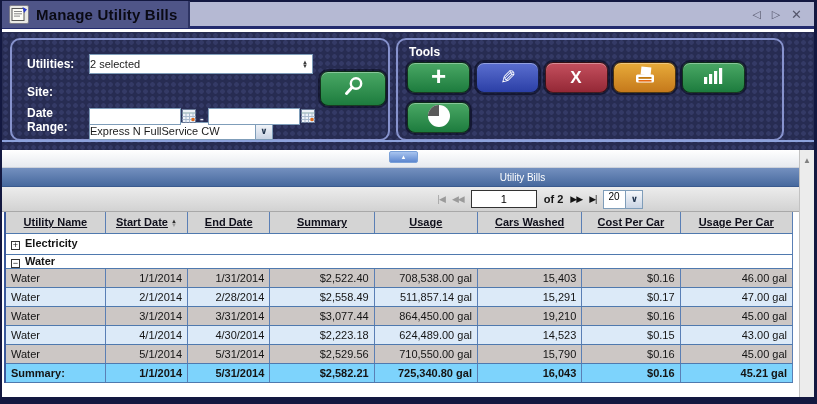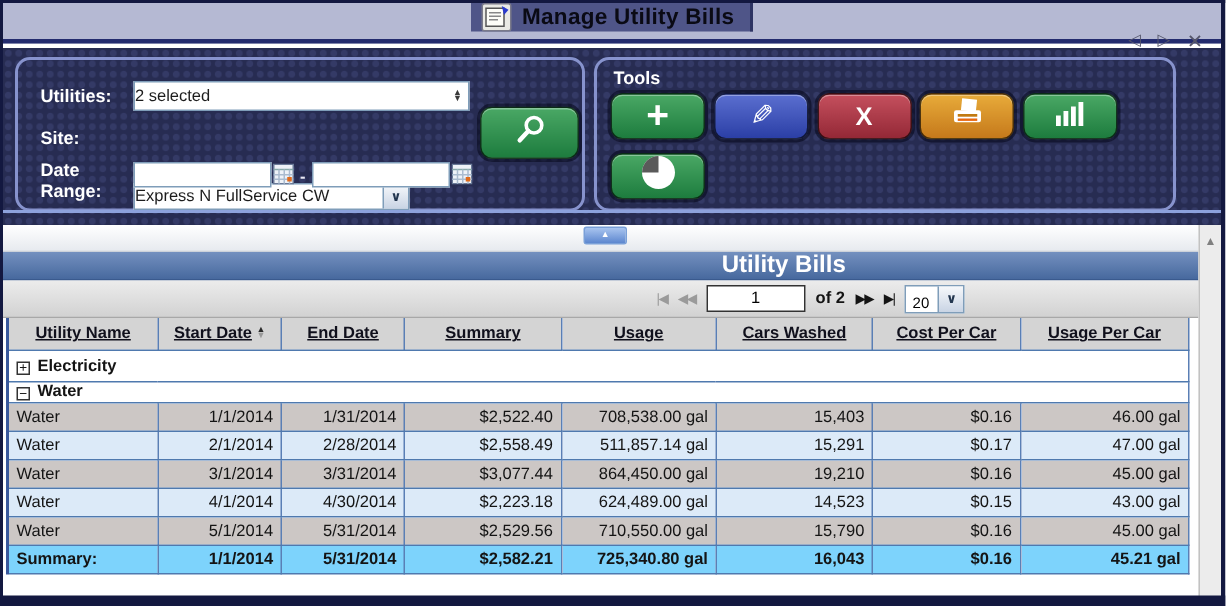--- a/index.html
+++ b/index.html
@@ -3,21 +3,21 @@
 <meta charset="utf-8">
 <style>
   * { margin:0; padding:0; box-sizing:border-box; }
   html,body { width:817px; height:404px; background:#fff; font-family:"Liberation Sans","DejaVu Sans",sans-serif; overflow:hidden; }
 
   .window { position:relative; width:817px; height:404px; background:#fff;
             border-left:2px solid #131840; border-right:3px solid #131840; border-top:2px solid #131840; }
 
   
   .titlebar { position:absolute; left:0; top:0; right:0; height:27px; background:#b5b9d3;
-              border-bottom:3px solid #232b6e; display:flex; align-items:center;flex-direction:column; }
+              border-bottom:3px solid #232b6e; display:flex; align-items:center; }
   .title-tab { height:27px; width:188px; background:#4f5588; display:flex; align-items:center;
                gap:7px; padding-left:7px; border-right:2px solid #2e3463; }
   .doc-btn { width:20px; height:19px; background:#e9e9e4; border:1px solid #7a7a8a; border-radius:2px;
              display:flex; align-items:center; justify-content:center; }
   .title-text { font-size:15px; font-weight:bold; color:#0a0a14; letter-spacing:.2px; white-space:nowrap; }
   .tb-controls { margin-left:auto; display:flex; align-items:center; gap:11px; padding-right:12px; }
   .tb-ctl { font-size:11px; color:#55566b; cursor:default; line-height:1; }
   .tb-ctl.close { font-size:13px; font-weight:bold; }
 
   
@@ -56,31 +56,31 @@
   .glyph-pencil { color:#fff; font-size:19px; display:inline-block; transform:scaleX(-1); line-height:1; }
 
   
   .grid-chrome { position:absolute; left:0; right:0; top:148px; bottom:0; background:#fff; padding-right:15px; }
   .collapse-strip { height:18px; background:linear-gradient(#ffffff,#e7eaef); border-bottom:1px solid #cdd2da; position:relative; }
   .collapse-handle { position:absolute; left:387px; top:1px; width:29px; height:12px;
                      background:linear-gradient(#a8c4ef,#5d87cf); border:1px solid #7aa0d8; border-radius:2px;
                      display:flex; align-items:center; justify-content:center; font-size:6px; color:#fff; cursor:pointer; }
   .grid-titlebar { height:19px; background:linear-gradient(#7490bf,#47699e); border-bottom:1px solid #3a5a8e;
                    display:flex; align-items:center; justify-content:center; }
-  .grid-titlebar span { transform:translateX(122px); color:#fff; font-weight:bold; font-size:16px; }
+  .grid-titlebar span { transform:translateX(122px); color:#fff; font-weight:normal; font-size:10px; }
   .pager { height:25px; background:linear-gradient(#ececec,#d2d2d2); border-bottom:1px solid #a8a8a8;
            display:flex; align-items:center; justify-content:center; }
   .pager-inner { display:flex; align-items:center; gap:7px; transform:translateX(140px); }
   .pg-btn { font-size:9px; line-height:1; letter-spacing:-1px; cursor:pointer; }
   .pg-btn.disabled { color:#9a9a9a; cursor:default; }
   .pg-btn.enabled  { color:#141414; }
   .page-input { width:66px; height:18px; border:1px solid #333; background:#fff; text-align:center;
                 font-size:11px; font-family:inherit; }
   .of-label { font-size:11px; font-weight:bold; color:#141414; }
-  .page-size { width:40px; height:19px; background:#fff; border:1px solid #7f9db9; display:flex; align-items:flex-end;
+  .page-size { width:40px; height:19px; background:#fff; border:1px solid #7f9db9; display:flex; align-items:flex-start;
                font-size:10px; padding-left:4px; cursor:pointer; }
 
   
   table.grid { border-collapse:collapse; table-layout:fixed; width:789px; margin-left:2px;
                border-left:2px solid #39589c; font-size:11px; color:#141414; }
   table.grid td, table.grid th { border-right:1px solid #5a7fb5; border-bottom:1px solid #4f79ae; overflow:hidden;
                                  white-space:nowrap; }
   thead th { height:21px; background:#d4d4d4; font-weight:bold; color:#10101c; text-align:center;
              border-bottom:2px solid #39589c; cursor:pointer; }
   .th-label { text-decoration:underline; }

